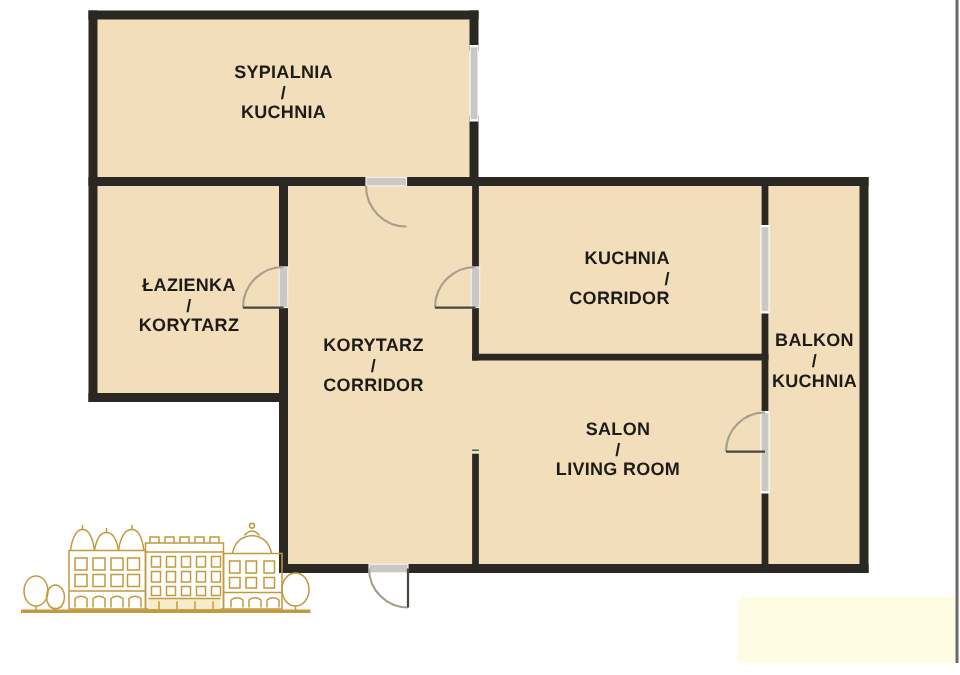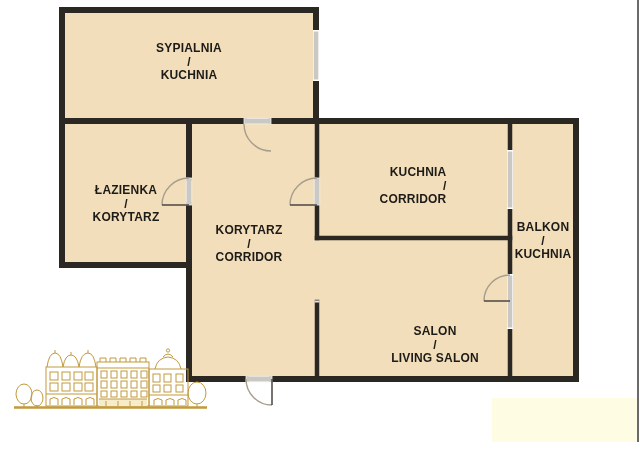--- a/index.html
+++ b/index.html
@@ -184,24 +184,24 @@
   <div class="room-label" style="left:413px;top:186px;text-align:right;">
     <span>KUCHNIA</span>
     <span>/</span>
     <span>CORRIDOR</span>
   </div>
   <div class="room-label" style="left:249px;top:244px;">
     <span>KORYTARZ</span>
     <span>/</span>
     <span>CORRIDOR</span>
   </div>
-  <div class="room-label" style="left:435px;top:300px;margin-top:45px;">
+  <div class="room-label" style="left:412px;top:300px;">
     <span>SALON</span>
     <span>/</span>
-    <span>LIVING SALON</span>
+    <span>LIVING ROOM</span>
   </div>
   <div class="room-label" style="left:543px;top:241px;">
     <span>BALKON</span>
     <span>/</span>
     <span>KUCHNIA</span>
   </div>
 
   <div class="watermark"></div>
 
   <div class="right-border"></div>

